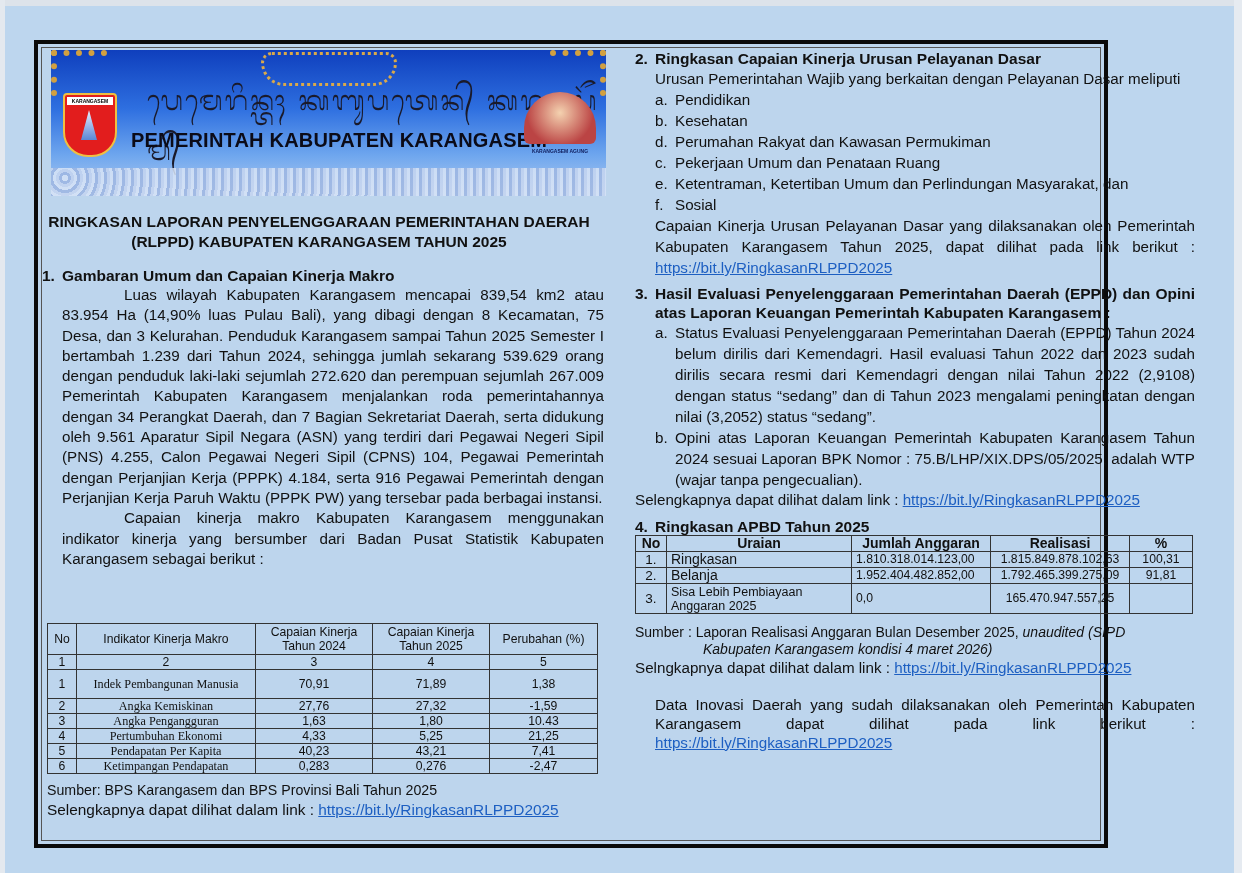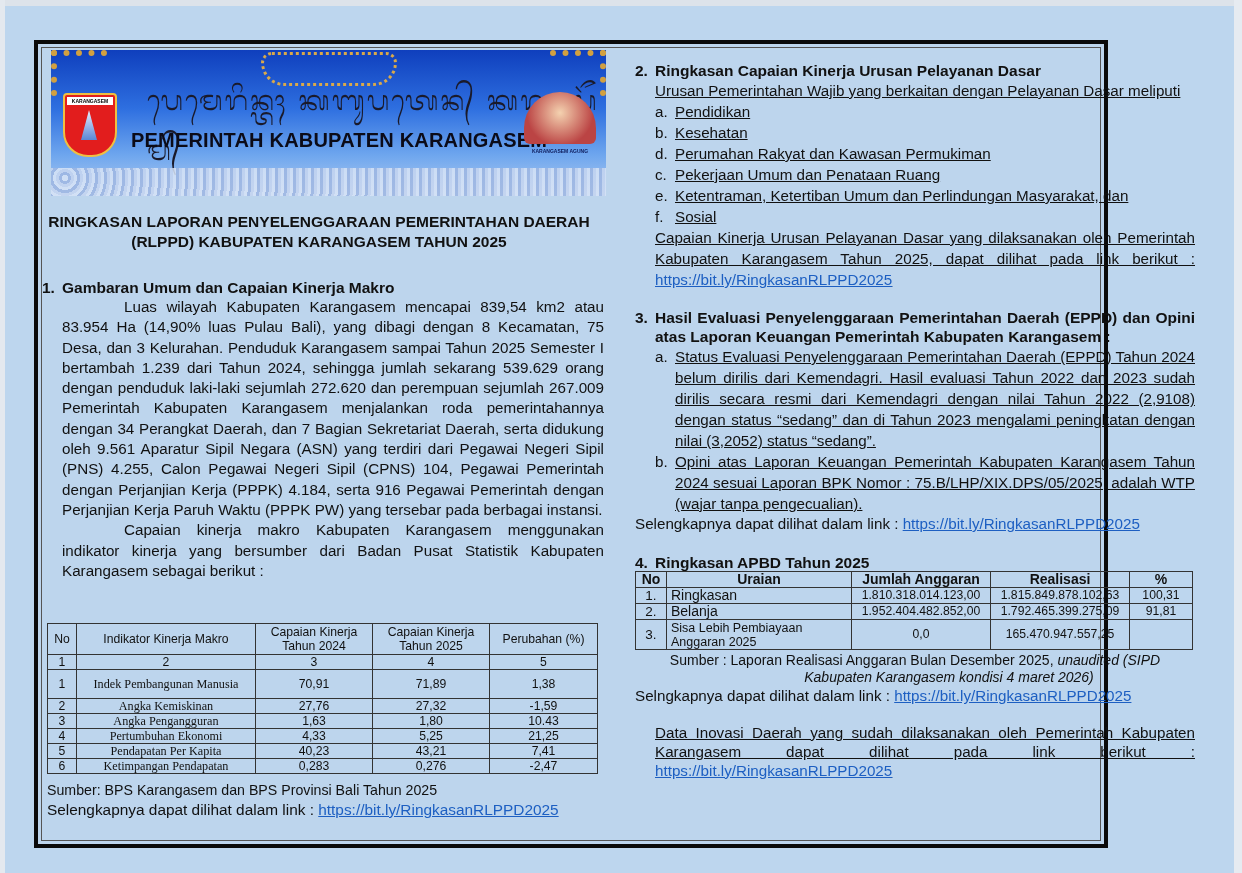--- a/index.html
+++ b/index.html
@@ -63,21 +63,21 @@
     position: absolute; right: 10px; top: 42px; width: 72px; height: 52px;
     border-radius: 36px 36px 6px 6px; background: radial-gradient(circle at 50% 40%, #f4d2b0, #b44 70%);
   }
   .leaders .motto { position: absolute; bottom: -10px; left: 0; width: 100%; font-size: 5px; font-weight: bold; text-align: center; color: #102060; }
 
   .doc-title {
     position: absolute; top: 168px; left: 0; width: 562px;
     text-align: center; font-weight: bold; font-size: 15.5px; line-height: 20px;
   }
 
-  .section-head { font-weight: bold; font-size: 15.5px; margin-top: 12px; }
+  .section-head { font-weight: bold; font-size: 15.5px; }
   .num { display: inline-block; width: 20px; }
 
   p, .line { margin: 0; }
   .body-text { font-size: 15.2px; line-height: 20.3px; text-align: justify; }
   .indent { text-indent: 62px; }
   .link { color: #1d5fc2; text-decoration: underline; }
 
   .s1 { position: absolute; top: 223px; left: 4px; width: 562px; }
   .s1 .body-text { padding-left: 20px; }
 
@@ -90,31 +90,31 @@
   .macro td, .macro th { border: 1px solid #333; padding: 0 3px; font-weight: normal; line-height: 14px; }
   .macro th { height: 30px; }
   .macro td.l { text-align: center; font-family: Liberation Serif, serif; }
   .macro tr.idx td { height: 13px; }
   .macro tr.row td { height: 14px; }
   .macro tr.tall td { height: 28px; }
   .macro-foot { position: absolute; top: 737px; left: 9px; font-size: 14.2px; line-height: 19px; }
   .macro-foot .big { font-size: 15.4px; }
 
   
-  .r-list { padding-left: 20px; text-decoration: underline; }
+  .r-list { padding-left: 20px; }
   .r-list .body-text { font-size: 15.2px; line-height: 21px; }
   .alpha { display: inline-block; width: 20px; }
   .hang { padding-left: 20px; text-indent: -20px; }
 
   .apbd {
     width: 558px; font-size: 12.2px; margin-top: 0;
   }
   .apbd td, .apbd th { border: 1px solid #333; padding: 0 4px; line-height: 15px; }
   .apbd th { font-weight: bold; font-size: 14px; height: 15px; }
-  .apbd td.r { text-align: center; }
+  .apbd td.r { text-align: left; }
   .apbd td.c { text-align: center; }
   .apbd td.n { text-align: center; font-size: 13.5px; }
   .apbd td.txt { font-size: 14px; }
   .small-foot { font-size: 14px; line-height: 17px; }
 </style>
 </head>
 <body>
 
 <div class="top-strip"></div>
 <div class="left-strip"></div>
@@ -278,21 +278,21 @@
         </tr>
         <tr style="height:30px">
           <td class="n">3.</td>
           <td style="font-size:12.5px; line-height:14px">Sisa Lebih Pembiayaan Anggaran 2025</td>
           <td class="r">0,0</td>
           <td class="c">165.470.947.557,25</td>
           <td class="c"></td>
         </tr>
       </tbody>
     </table>
-    <div class="small-foot" style="padding-left:68px; text-indent:-68px; margin-top:2px;text-align:center;"><span>Sumber : Laporan Realisasi Anggaran Bulan Desember 2025, </span><i>unaudited (SIPD Kabupaten Karangasem kondisi 4 maret 2026)</i></div>
+    <div class="small-foot" style="padding-left:68px; text-indent:-68px; margin-top:10px;"><span>Sumber : Laporan Realisasi Anggaran Bulan Desember 2025, </span><i>unaudited (SIPD Kabupaten Karangasem kondisi 4 maret 2026)</i></div>
     <p class="body-text"><span>Selngkapnya dapat dilihat dalam link : </span><a class="link">https://bit.ly/RingkasanRLPPD2025</a></p>
 
     <div style="height:16px"></div>
     <div class="r-list">
       <p class="body-text" style="line-height:19px; text-align-last: justify;">Data Inovasi Daerah yang sudah dilaksanakan oleh Pemerintah Kabupaten Karangasem dapat dilihat pada link berikut :</p>
       <a class="link body-text" style="line-height:19px">https://bit.ly/RingkasanRLPPD2025</a>
     </div>
   </div>
 </div>
 

